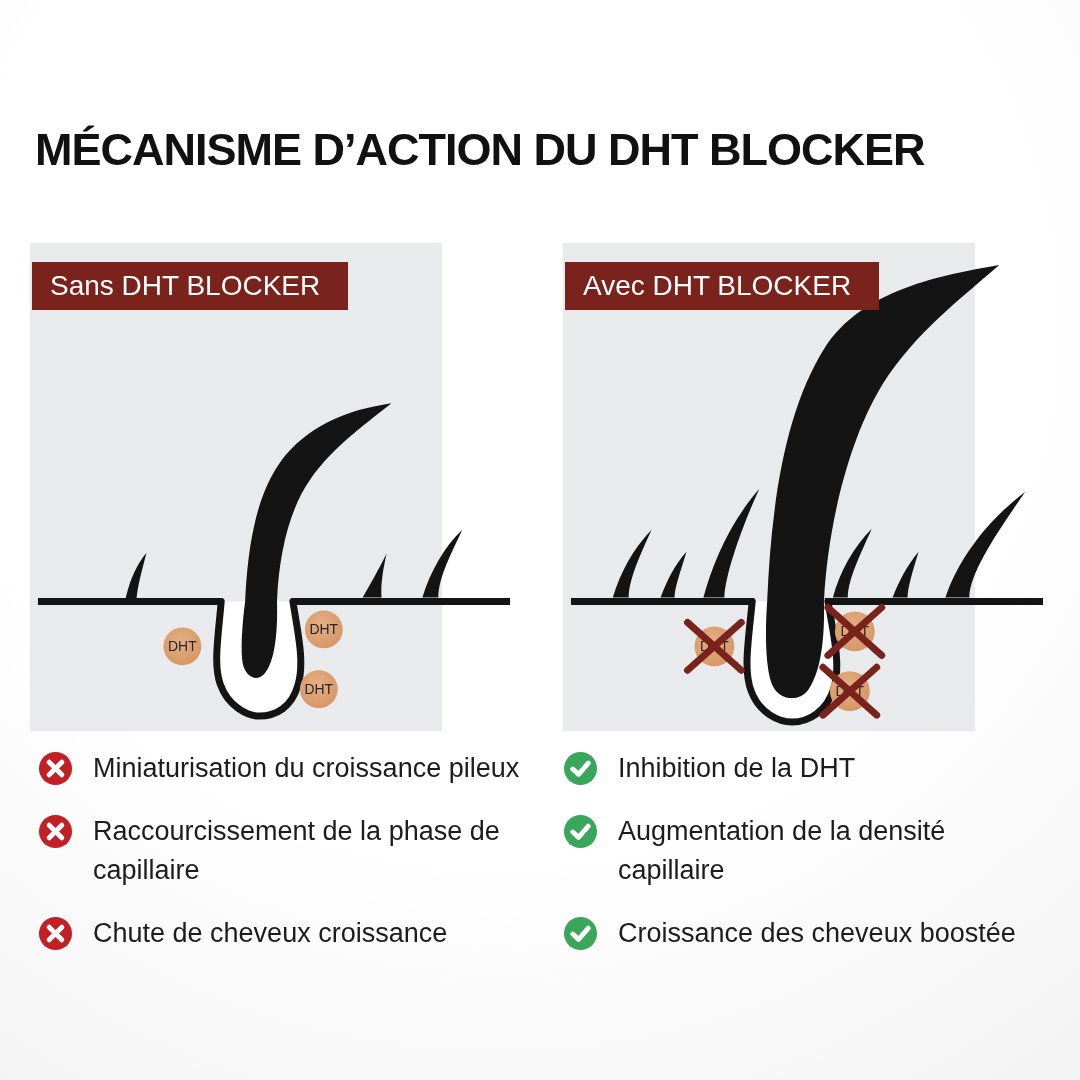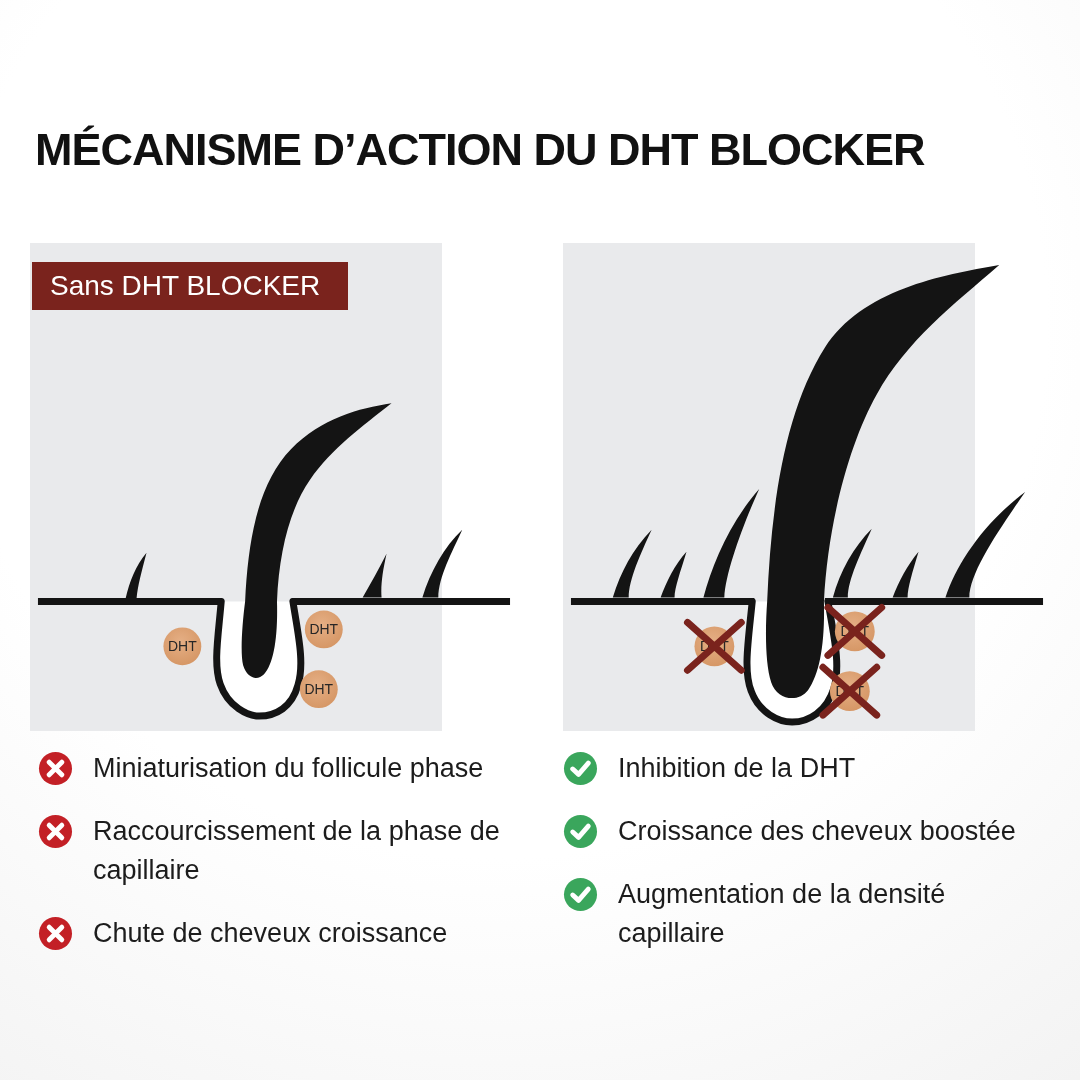--- a/index.html
+++ b/index.html
@@ -70,20 +70,21 @@
         <text class="dht-label" x="295" y="393" text-anchor="middle">DHT</text>
       </g>
       <g>
         <circle cx="290" cy="448" r="19" fill="url(#tanL)"></circle>
         <text class="dht-label" x="290" y="453" text-anchor="middle">DHT</text>
       </g>
     </svg>
   </section>
 
   <section class="panel panel-right">
+    <div class="panel-header">Avec DHT BLOCKER</div>
     <svg class="illustration" viewBox="0 0 490 490" aria-hidden="true">
       <defs>
         <radialGradient id="tanR" cx="45%" cy="38%" r="78%">
           <stop offset="0" stop-color="#e5af85"></stop>
           <stop offset="1" stop-color="#d2915e"></stop>
         </radialGradient>
       </defs>
       <path d="M8 360 H192 M263 360 H482" stroke="#141414" stroke-width="7" fill="none"></path>
       <path d="M190 360 C186 400 181 430 189 450 C197 472 217 481 230 481 C247 481 265 470 272 447 C279 424 272 395 266 360" fill="#ffffff" stroke="#141414" stroke-width="7" stroke-linejoin="round" stroke-linecap="round"></path>
       <path fill="#141414" d="M205 360 C209 265 222 170 263 105 C300 47 380 32 438 22 C392 62 345 98 315 152 C288 200 266 280 262 360 C263 402 258 432 246 449 C236 462 215 459 209 441 C203 423 203 388 205 360 Z"></path>
@@ -110,21 +111,21 @@
       </g>
     </svg>
   </section>
 
   <ul class="points points-left">
     <li>
       <svg class="bullet-icon" viewBox="0 0 36 36" aria-hidden="true">
         <circle cx="18" cy="18" r="17" fill="#c32026"></circle>
         <path d="M11.5 11.5 L24.5 24.5 M24.5 11.5 L11.5 24.5" stroke="#ffffff" stroke-width="5" stroke-linecap="round"></path>
       </svg>
-      <span class="point-text">Miniaturisation du follicule phase</span>
+      <span class="point-text">Miniaturisation du croissance pileux</span>
     </li>
     <li>
       <svg class="bullet-icon" viewBox="0 0 36 36" aria-hidden="true">
         <circle cx="18" cy="18" r="17" fill="#c32026"></circle>
         <path d="M11.5 11.5 L24.5 24.5 M24.5 11.5 L11.5 24.5" stroke="#ffffff" stroke-width="5" stroke-linecap="round"></path>
       </svg>
       <span class="point-text">Raccourcissement de la phase de capillaire</span>
     </li>
     <li>
       <svg class="bullet-icon" viewBox="0 0 36 36" aria-hidden="true">
@@ -141,24 +142,24 @@
         <circle cx="18" cy="18" r="17" fill="#3aa65c"></circle>
         <path d="M10 18.5 L16 24 L26 12.5" stroke="#ffffff" stroke-width="5" stroke-linecap="round" stroke-linejoin="round" fill="none"></path>
       </svg>
       <span class="point-text">Inhibition de la DHT</span>
     </li>
     <li>
       <svg class="bullet-icon" viewBox="0 0 36 36" aria-hidden="true">
         <circle cx="18" cy="18" r="17" fill="#3aa65c"></circle>
         <path d="M10 18.5 L16 24 L26 12.5" stroke="#ffffff" stroke-width="5" stroke-linecap="round" stroke-linejoin="round" fill="none"></path>
       </svg>
-      <span class="point-text">Croissance des cheveux boostée</span>
+      <span class="point-text">Augmentation de la densité capillaire</span>
     </li>
     <li>
       <svg class="bullet-icon" viewBox="0 0 36 36" aria-hidden="true">
         <circle cx="18" cy="18" r="17" fill="#3aa65c"></circle>
         <path d="M10 18.5 L16 24 L26 12.5" stroke="#ffffff" stroke-width="5" stroke-linecap="round" stroke-linejoin="round" fill="none"></path>
       </svg>
-      <span class="point-text">Augmentation de la densité capillaire</span>
+      <span class="point-text">Croissance des cheveux boostée</span>
     </li>
   </ul>
 
 </div>
 
 </body></html>

